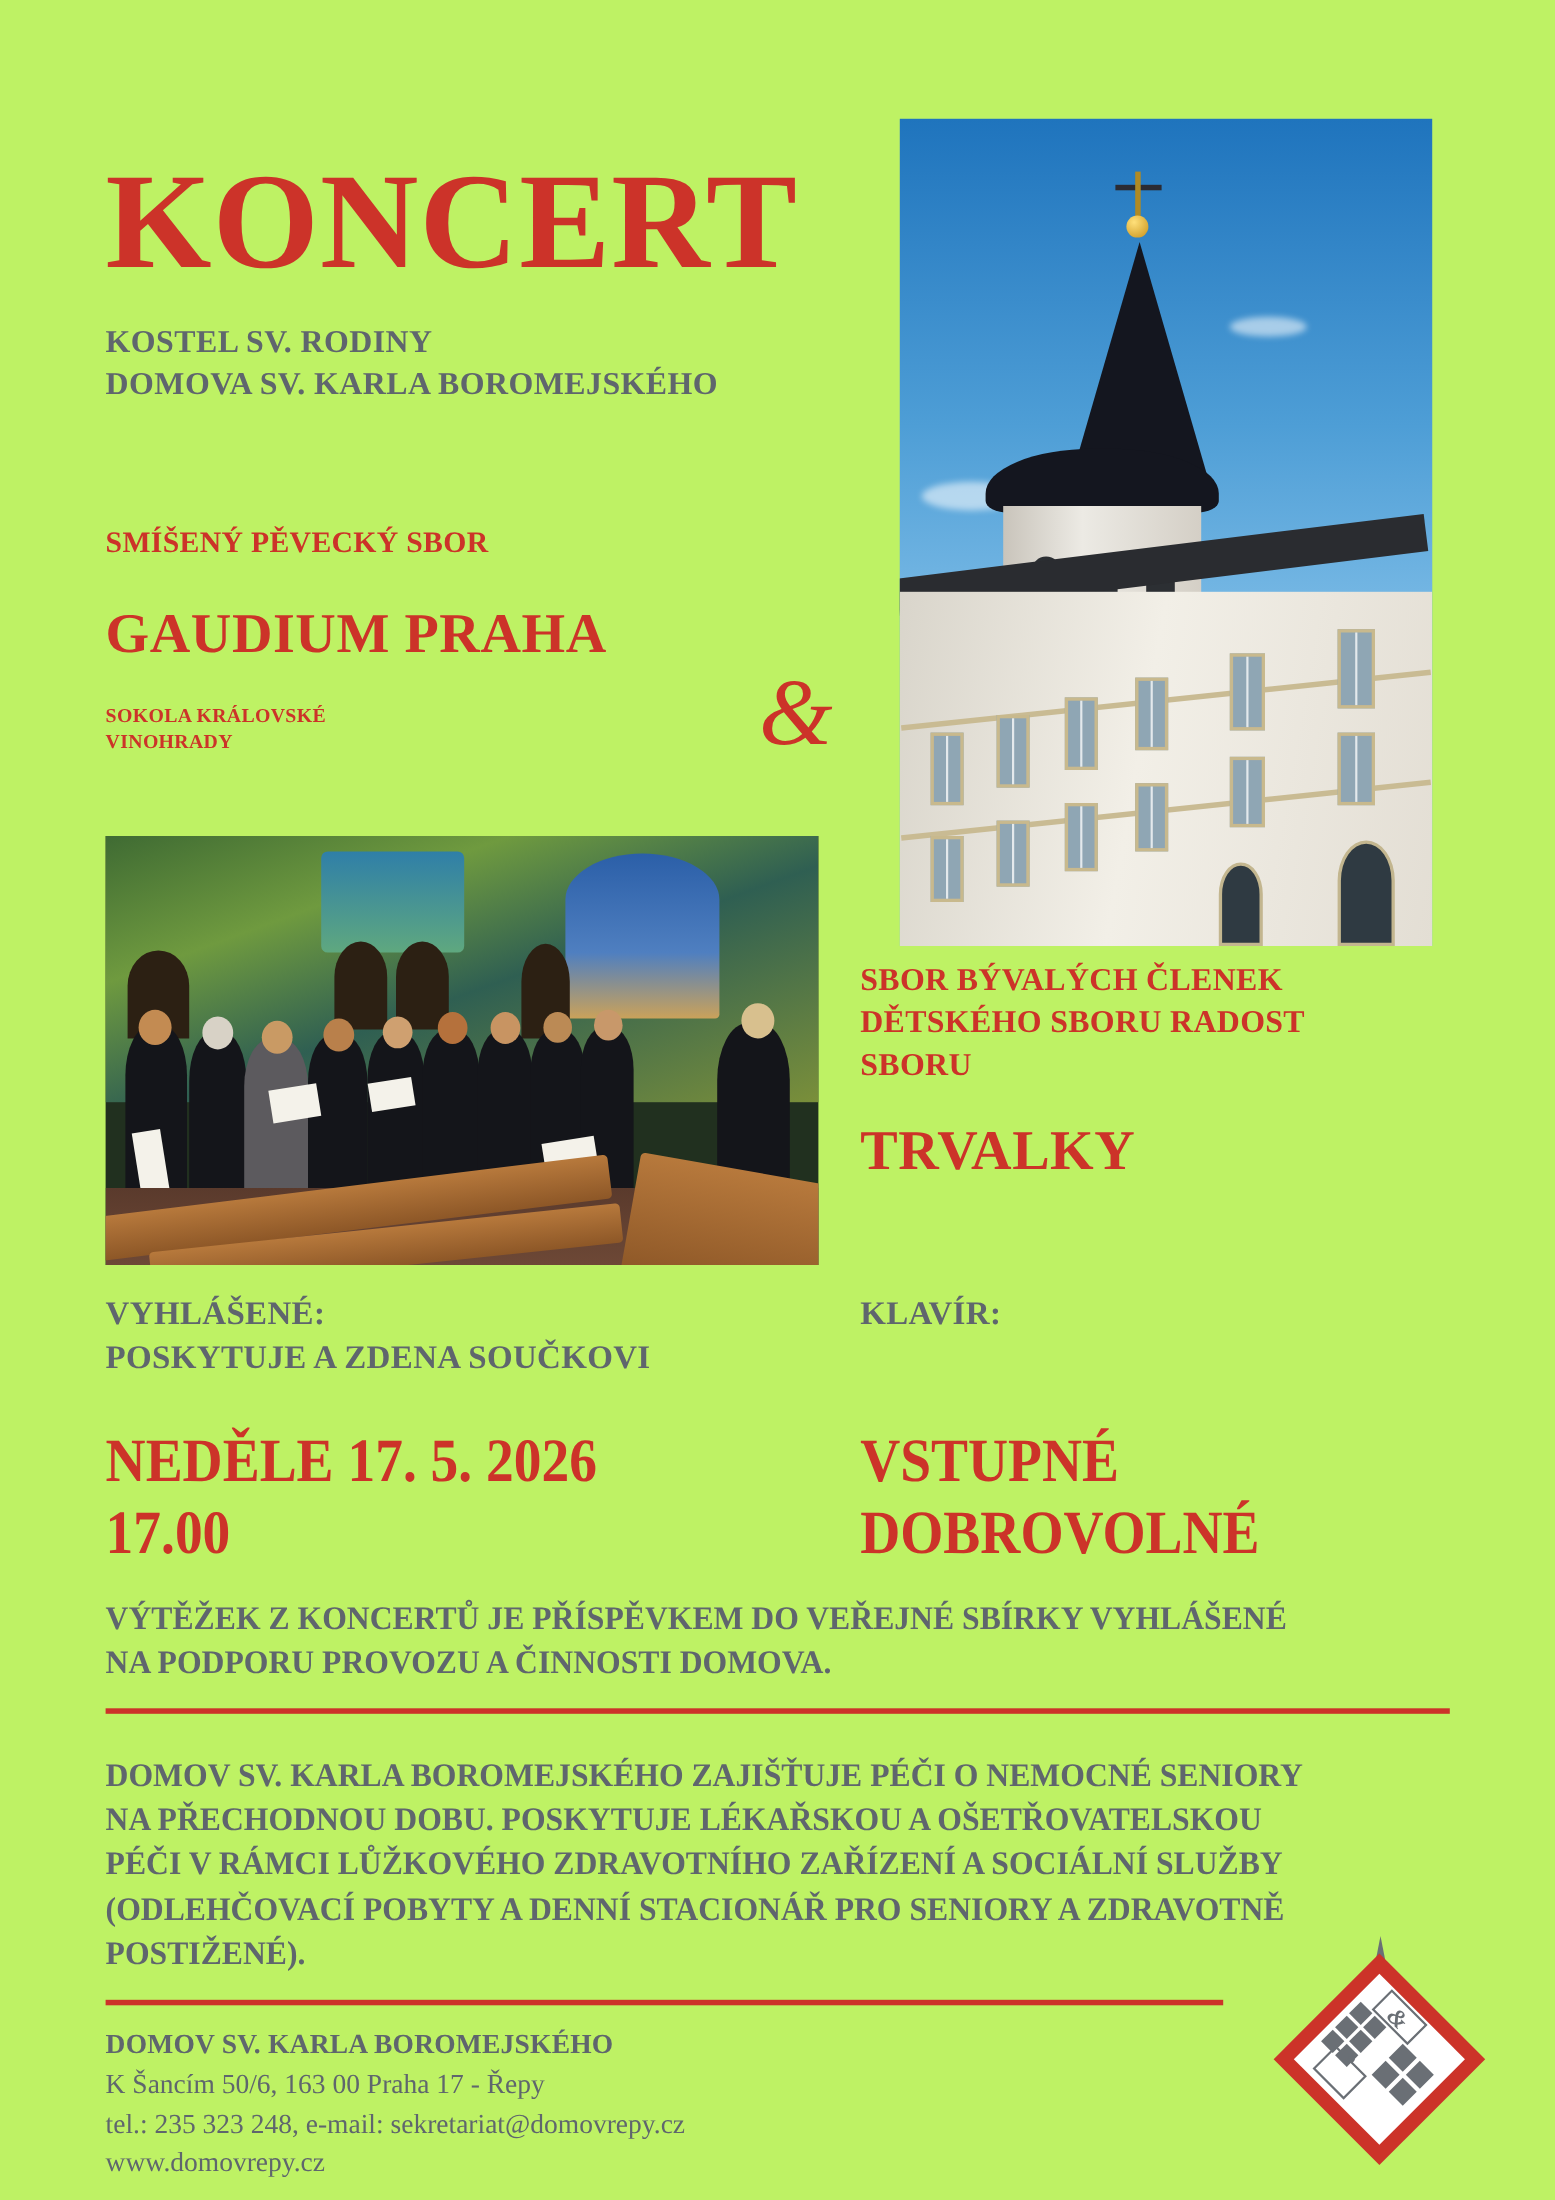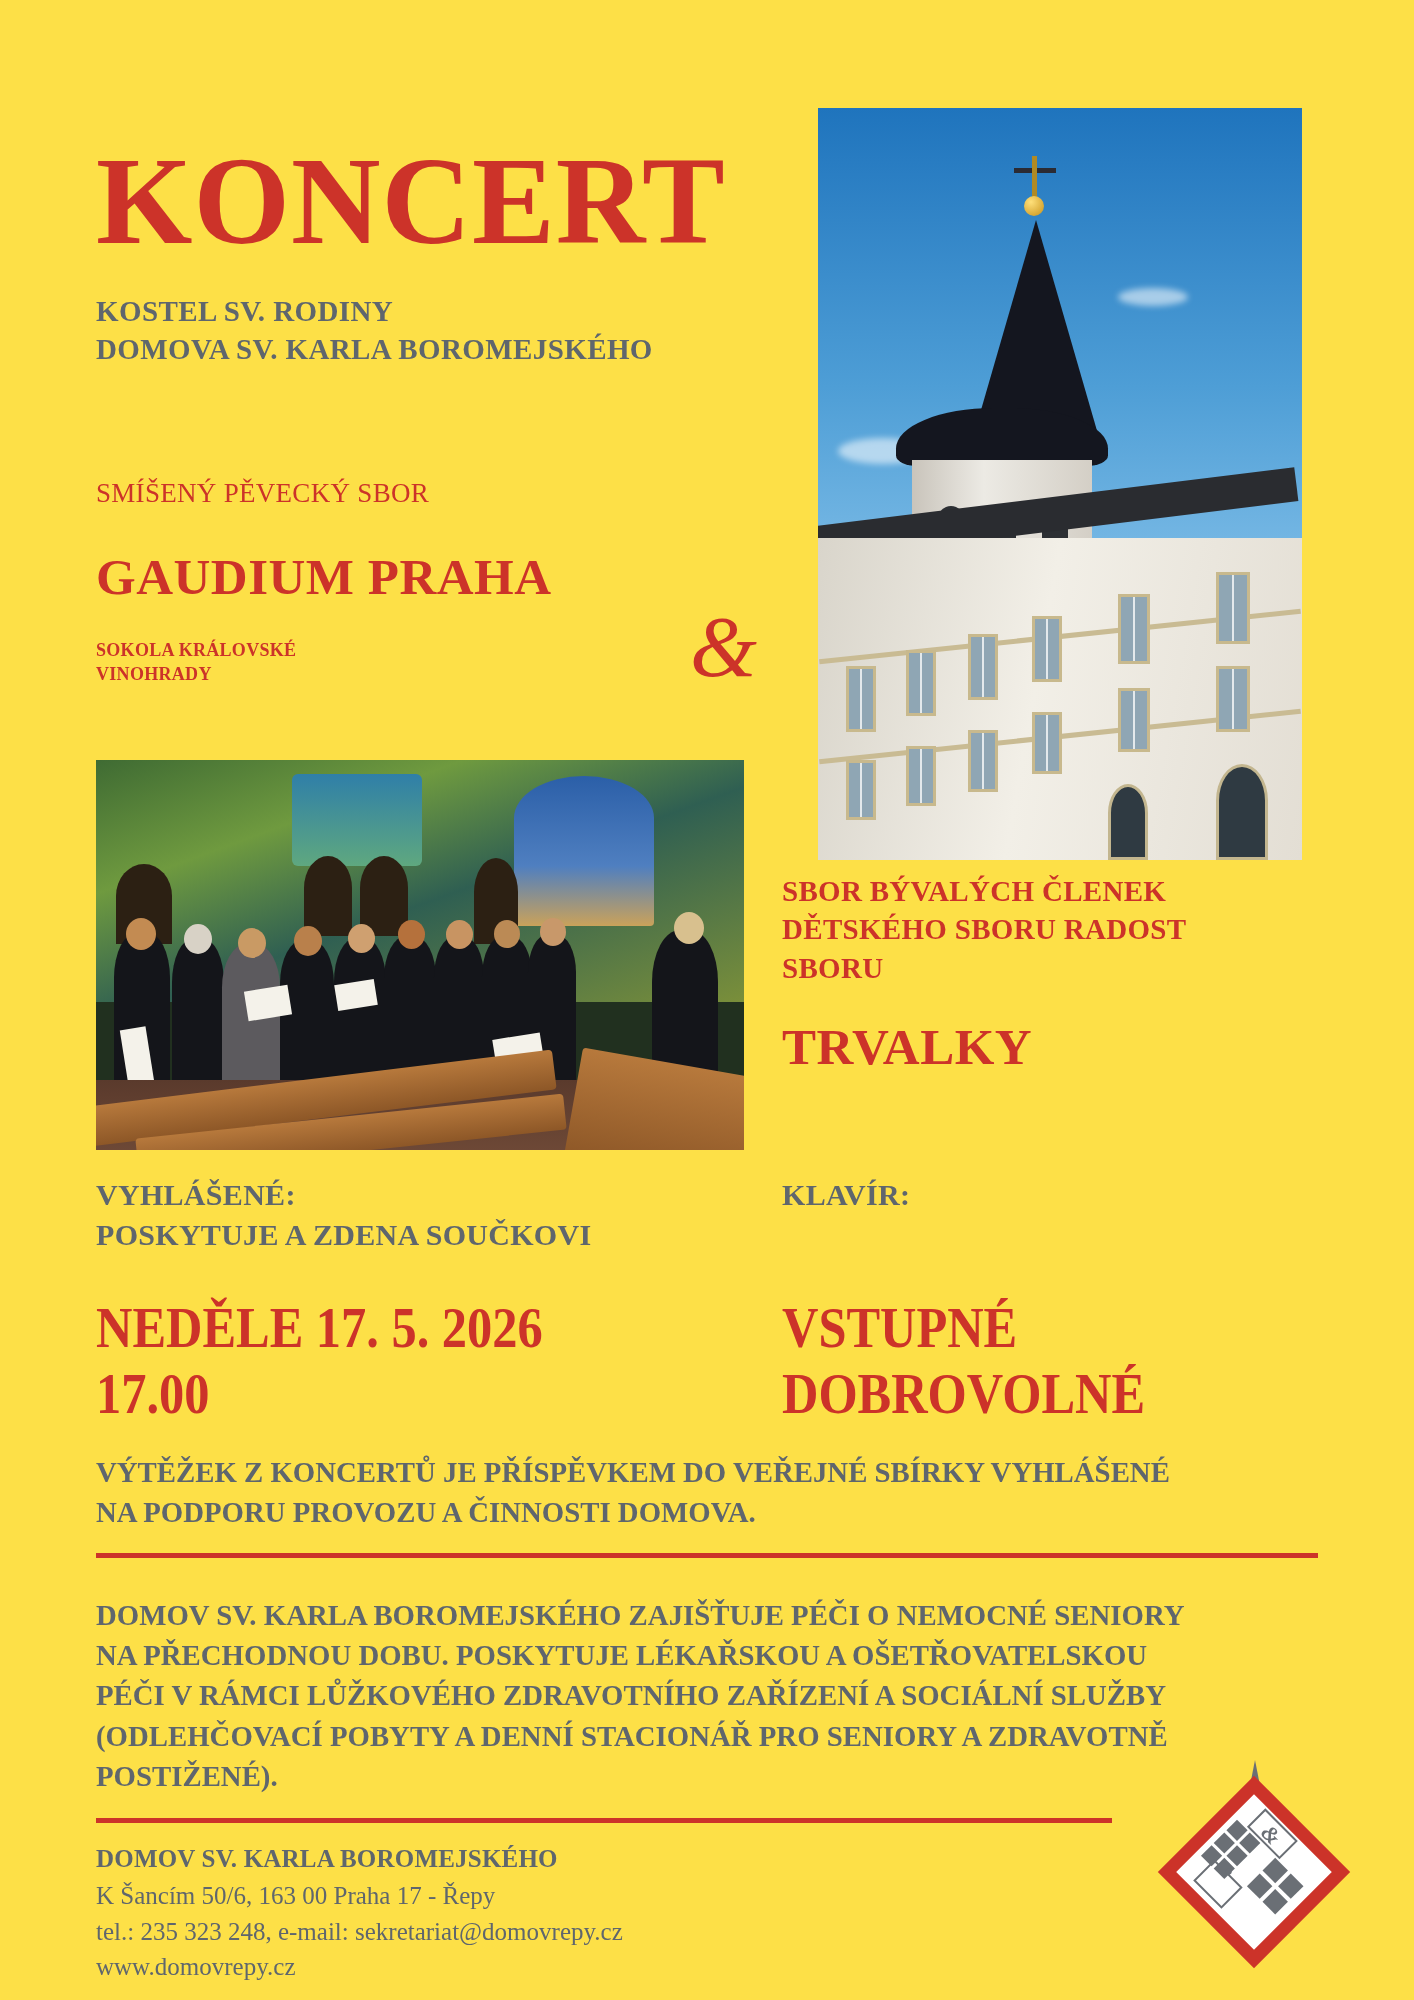--- a/index.html
+++ b/index.html
@@ -7,21 +7,21 @@
     padding: 0;
     background: #ffffff;
   }
   body {
     font-family: "Liberation Serif", "DejaVu Serif", serif;
   }
   .poster {
     position: relative;
     width: 1414px;
     height: 2000px;
-    background: #fde047;
+    background: #bef264;
     overflow: hidden;
   }
 
   
   .title {
     position: absolute;
     left: 96px;
     top: 140px;
     font-size: 124px;
     line-height: 1;
@@ -39,21 +39,21 @@
     color: #5f666d;
     letter-spacing: 0.4px;
   }
 
   
   .choir-left-kicker {
     position: absolute;
     left: 96px;
     top: 478px;
     font-size: 27px;
-    font-weight: normal;
+    font-weight: bold;
     color: #cc3329;
     letter-spacing: 0.3px;
     text-align: right;
   }
   .choir-left-name {
     position: absolute;
     left: 96px;
     top: 548px;
     font-size: 51px;
     font-weight: bold;

